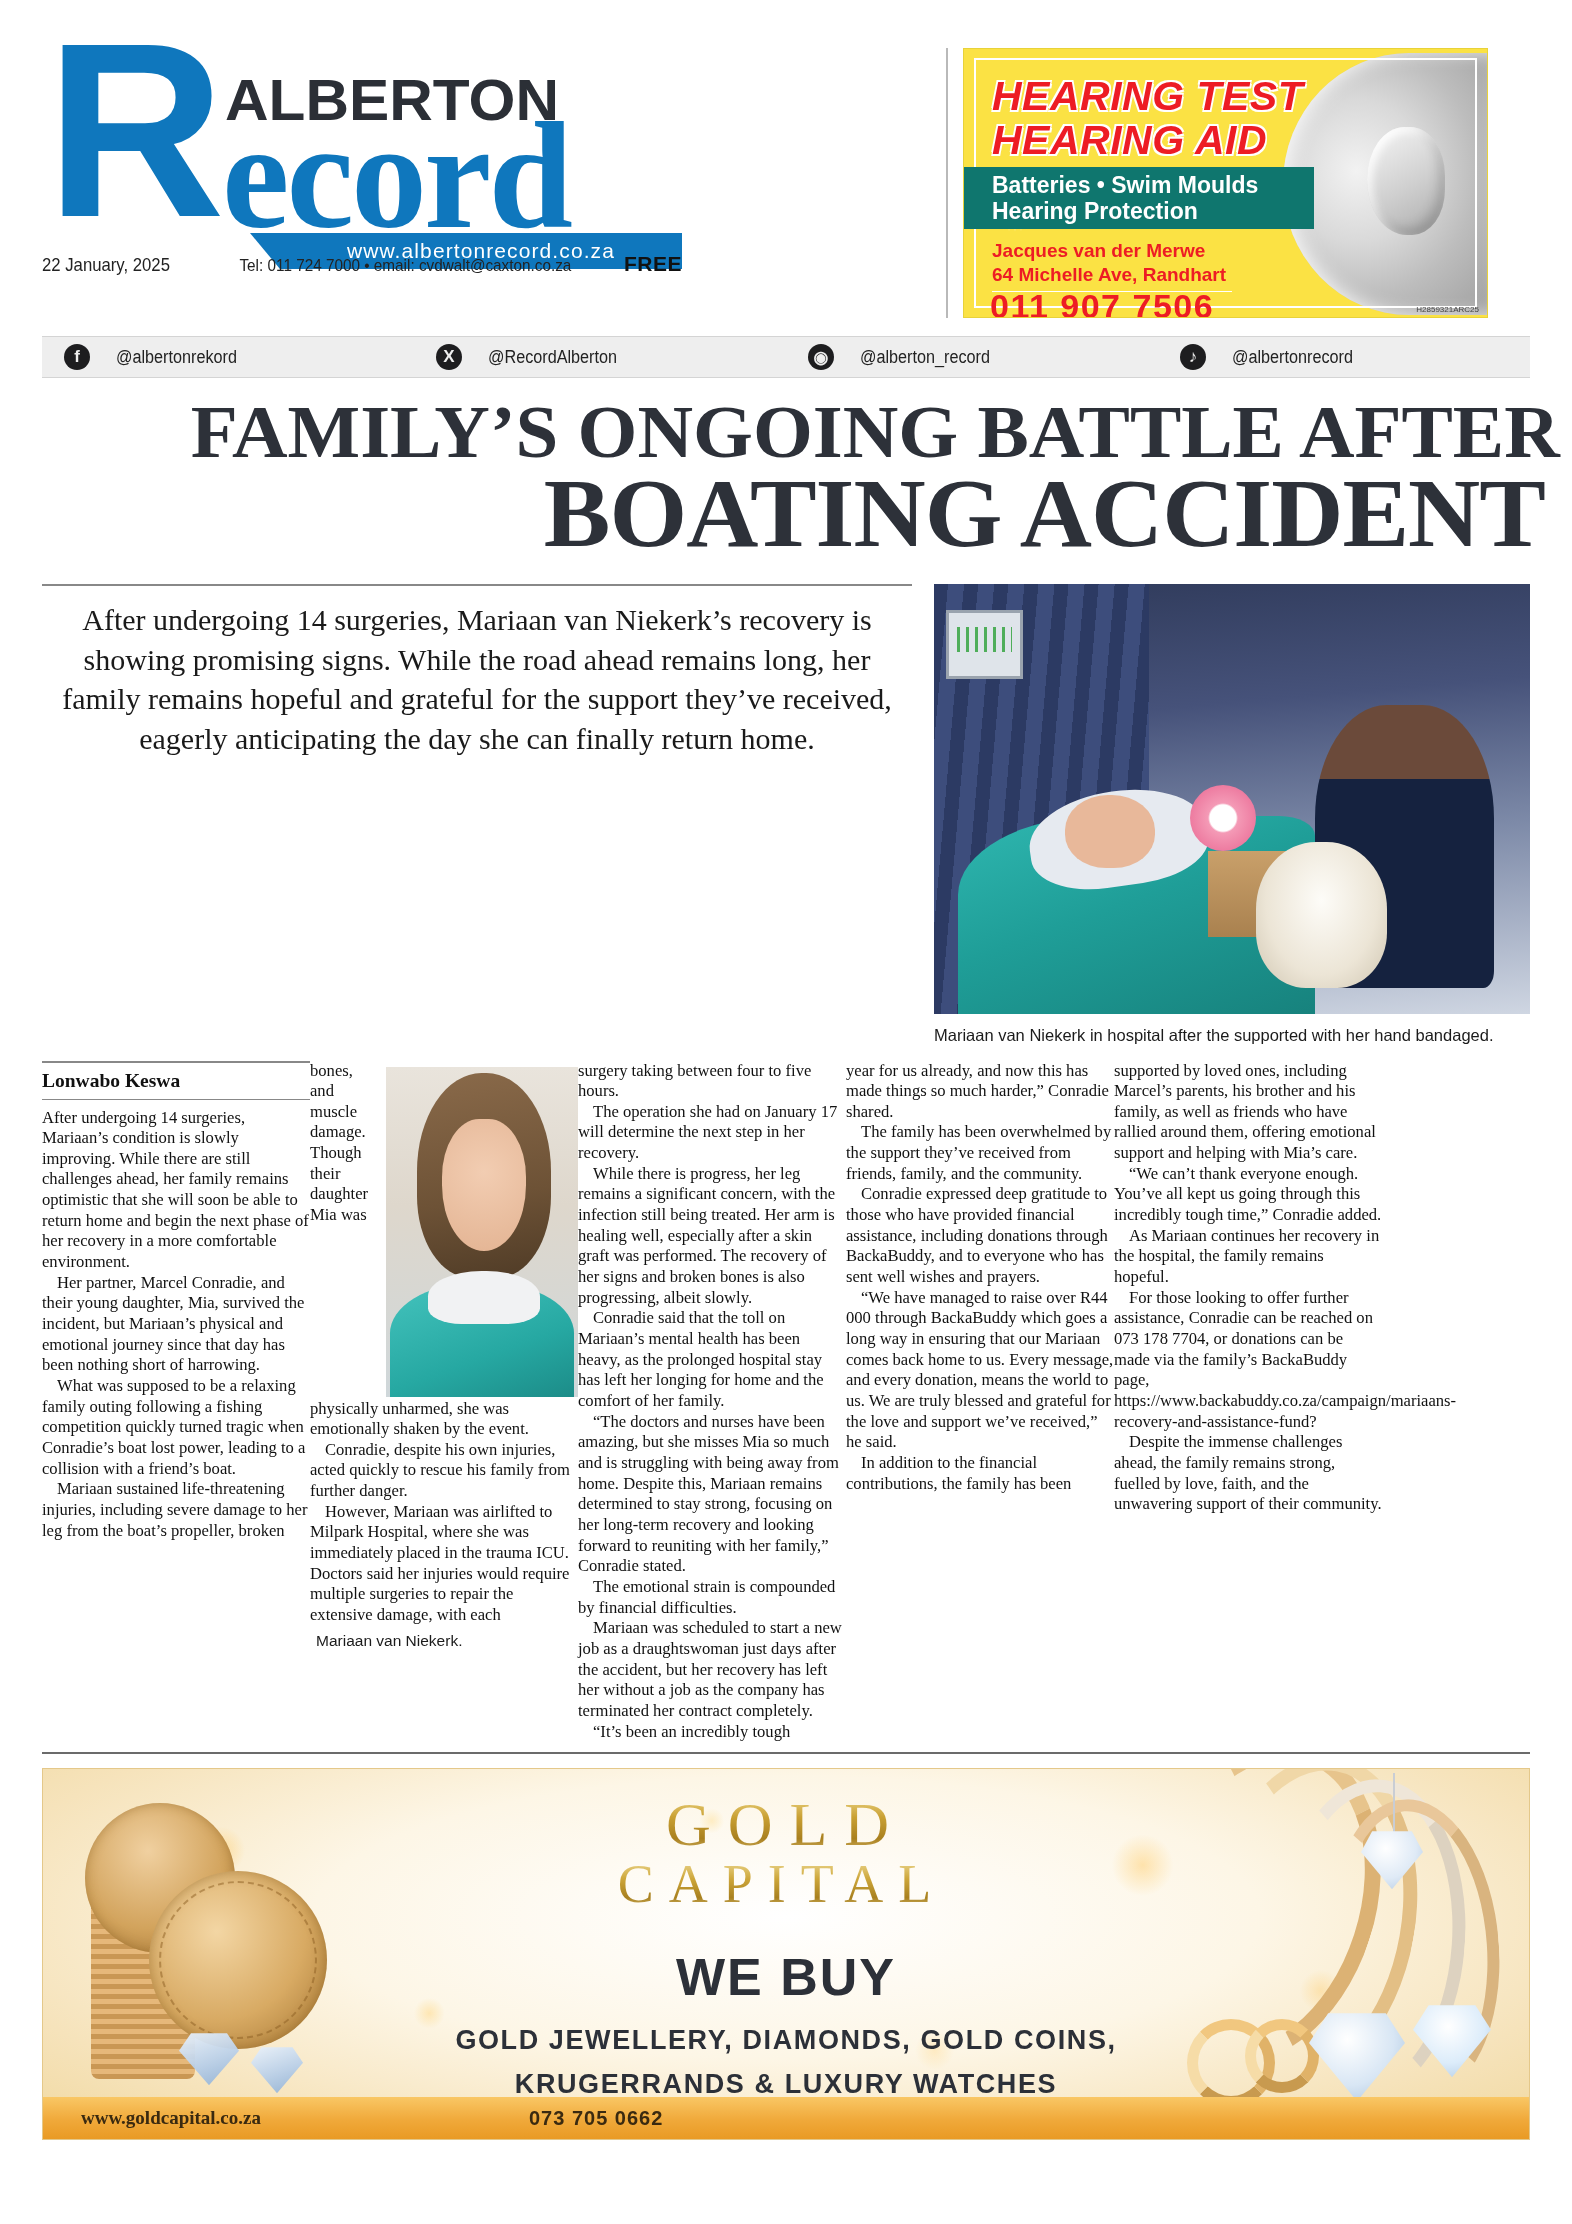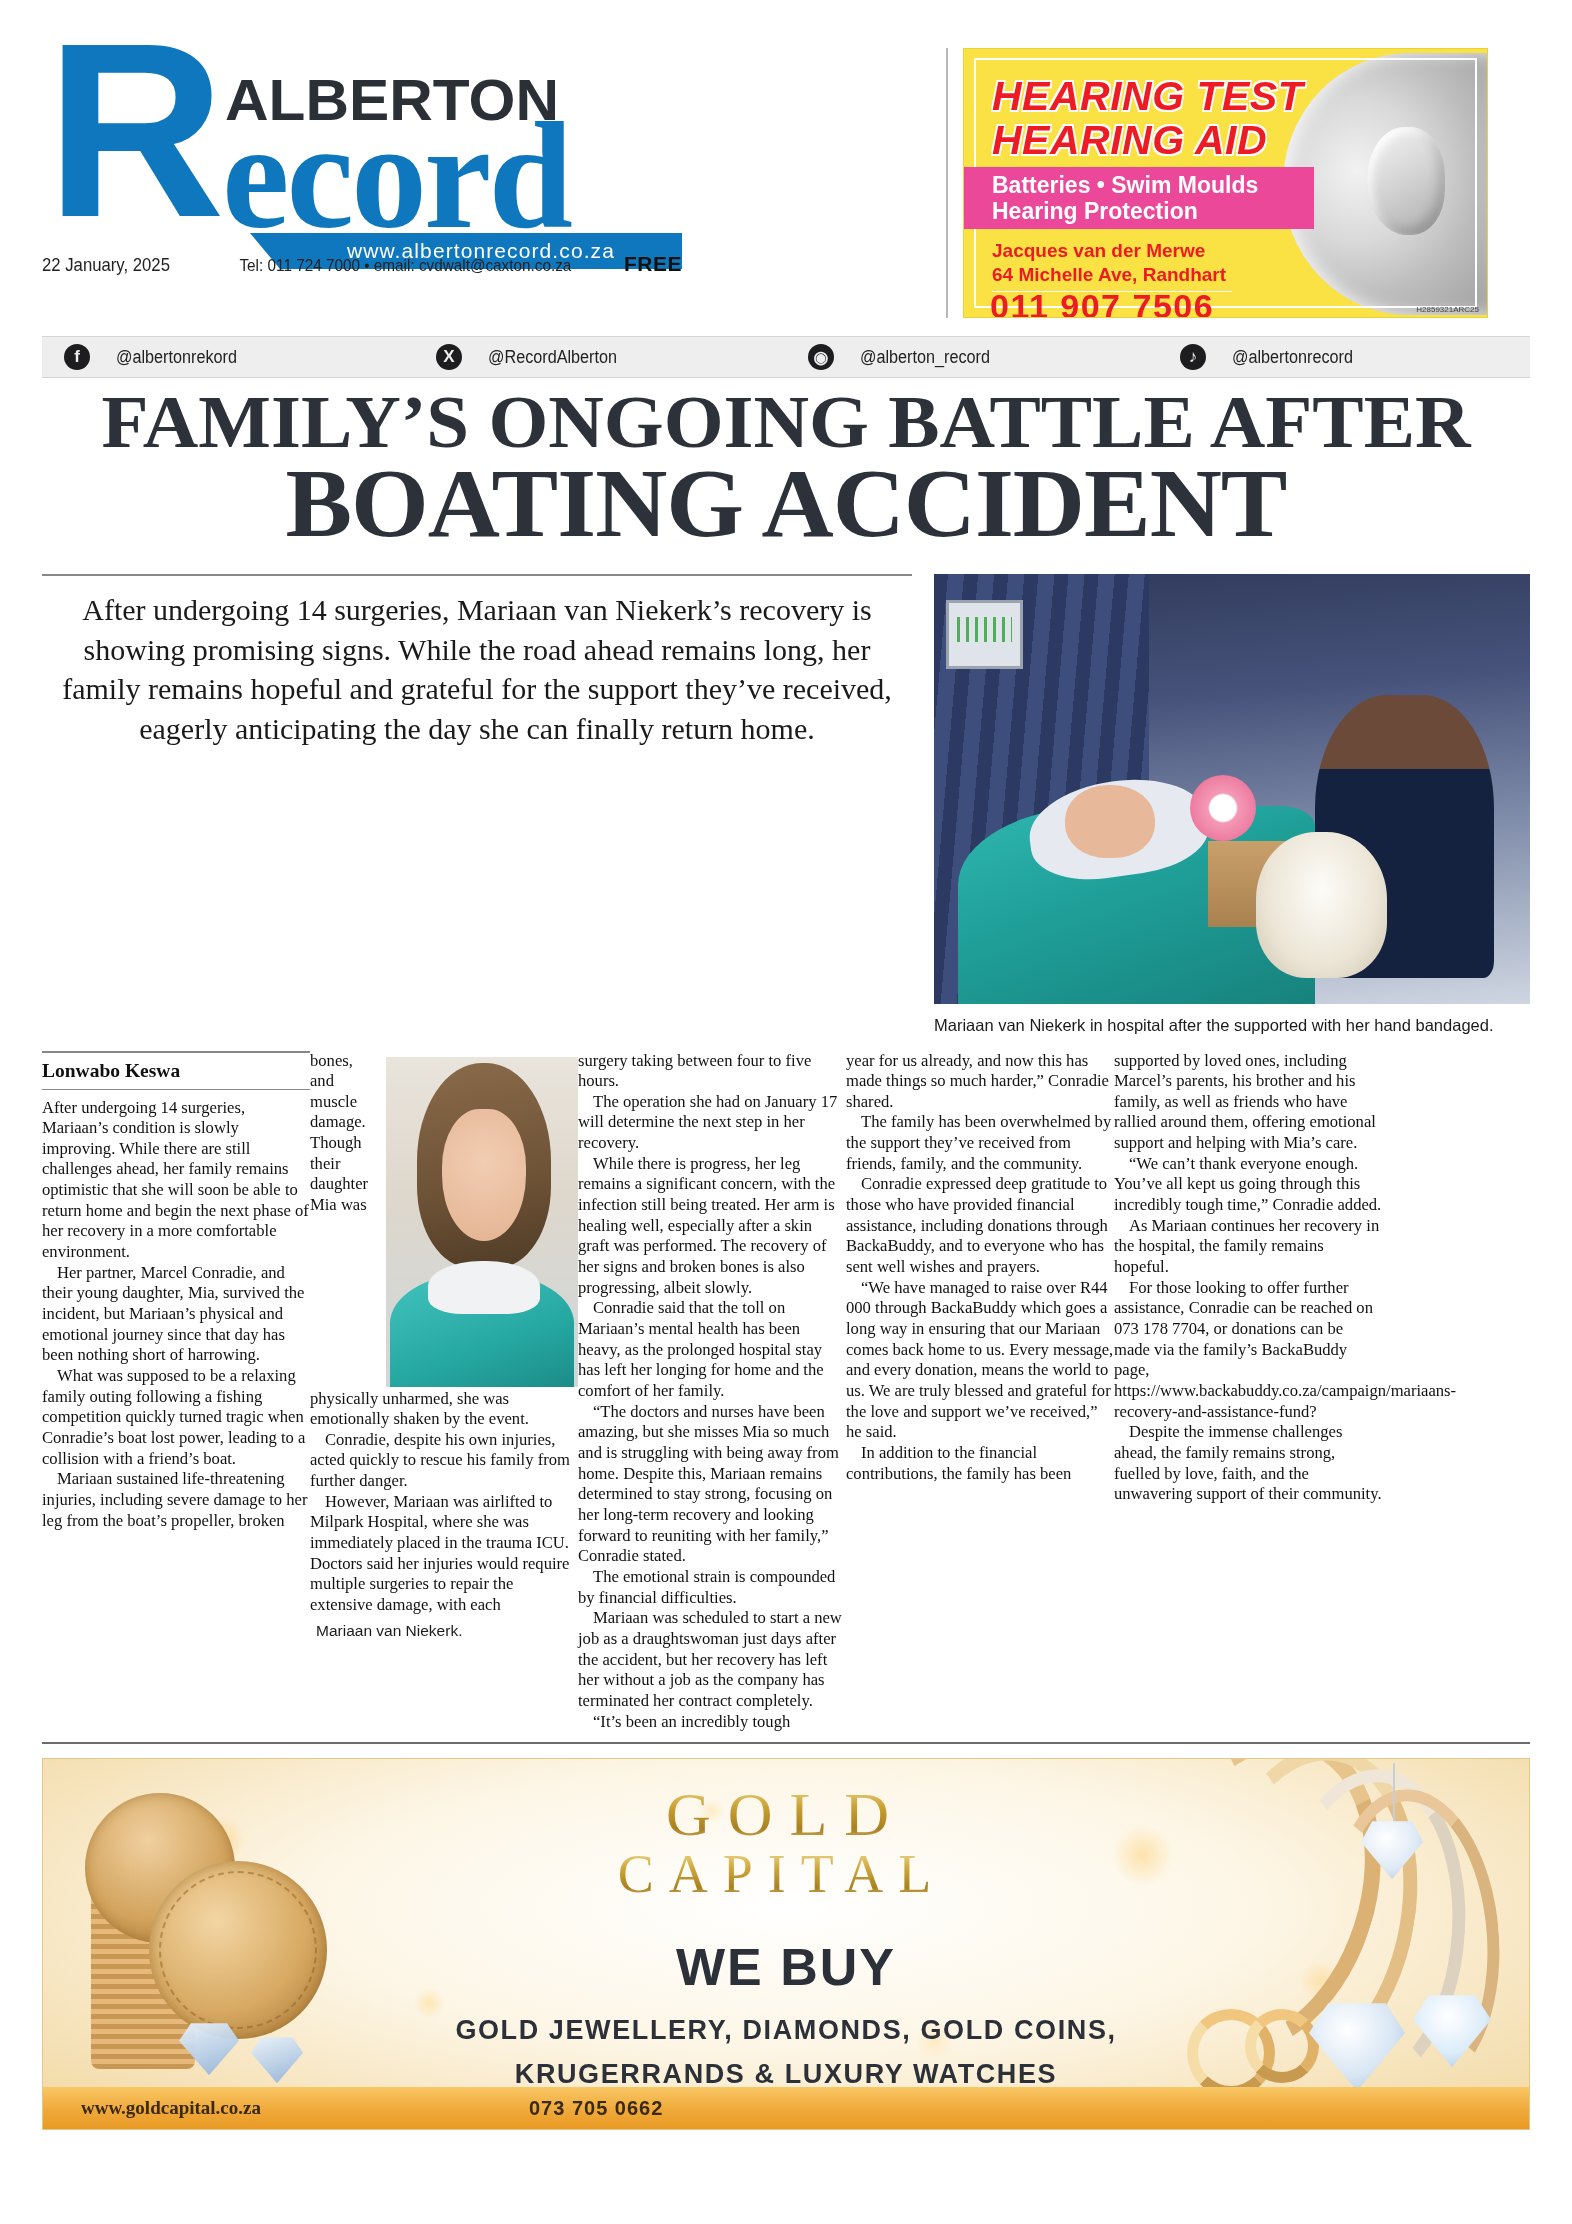--- a/index.html
+++ b/index.html
@@ -97,21 +97,21 @@
     position:absolute; left: 28px;
     font-family: "Liberation Sans", sans-serif;
     font-weight: bold; font-style: italic; font-size: 41px;
     color: #ed1c24; letter-spacing: 0.5px;
     text-shadow: -1.6px -1.6px 0 #fff, 1.6px -1.6px 0 #fff, -1.6px 1.6px 0 #fff, 1.6px 1.6px 0 #fff;
   }
   .hear-t1 { top: 24px; }
   .hear-t2 { top: 68px; }
   .hear-redband {
     position:absolute; left: 0; top: 118px; width: 350px; height: 62px;
-    background: #ec4899; padding: 5px 0 0 28px;
+    background: #0f766e; padding: 5px 0 0 28px;
   }
   .hear-redband div {
     font-family: "Liberation Sans", sans-serif;
     font-weight: bold; font-size: 23px; color: #fff; line-height: 1.15;
   }
   .hear-addr {
     position:absolute; left: 28px; top: 190px;
     font-family: "Liberation Sans", sans-serif;
     font-weight: bold; font-size: 19px; color: #ed1c24; line-height: 1.25;
     border-bottom: 1.5px solid #fff; padding-bottom: 4px; width: 240px;
@@ -141,21 +141,21 @@
     font-family: "Liberation Sans", sans-serif; font-size: 17px; font-weight: bold;
     flex: 0 0 26px;
   }
   .social-handle {
     margin-left: 26px;
     font-family: "Liberation Sans Narrow","Liberation Sans", sans-serif;
     font-size: 18px; color: #222; transform: scaleX(0.9); transform-origin:left;
   }
 
   
-  .headline { text-align: center; padding-top: 10px; }
+  .headline { text-align: right; padding-top: 20px; }
   .hl1, .hl2 {
     font-family: "Liberation Serif", serif; font-weight: bold;
     color: #2d3139; line-height: 0.92; white-space: nowrap;
   }
   .hl1 { font-size: 74px; transform: scaleX(1.04); letter-spacing: 0px; }
   .hl2 { font-size: 98px; margin-top: 2px; transform: scaleX(1.02); letter-spacing: -1px; }
 
   
   .lede-row { display: flex; margin-top: 26px; gap: 22px; }
   .lede-col { width: 870px; }

